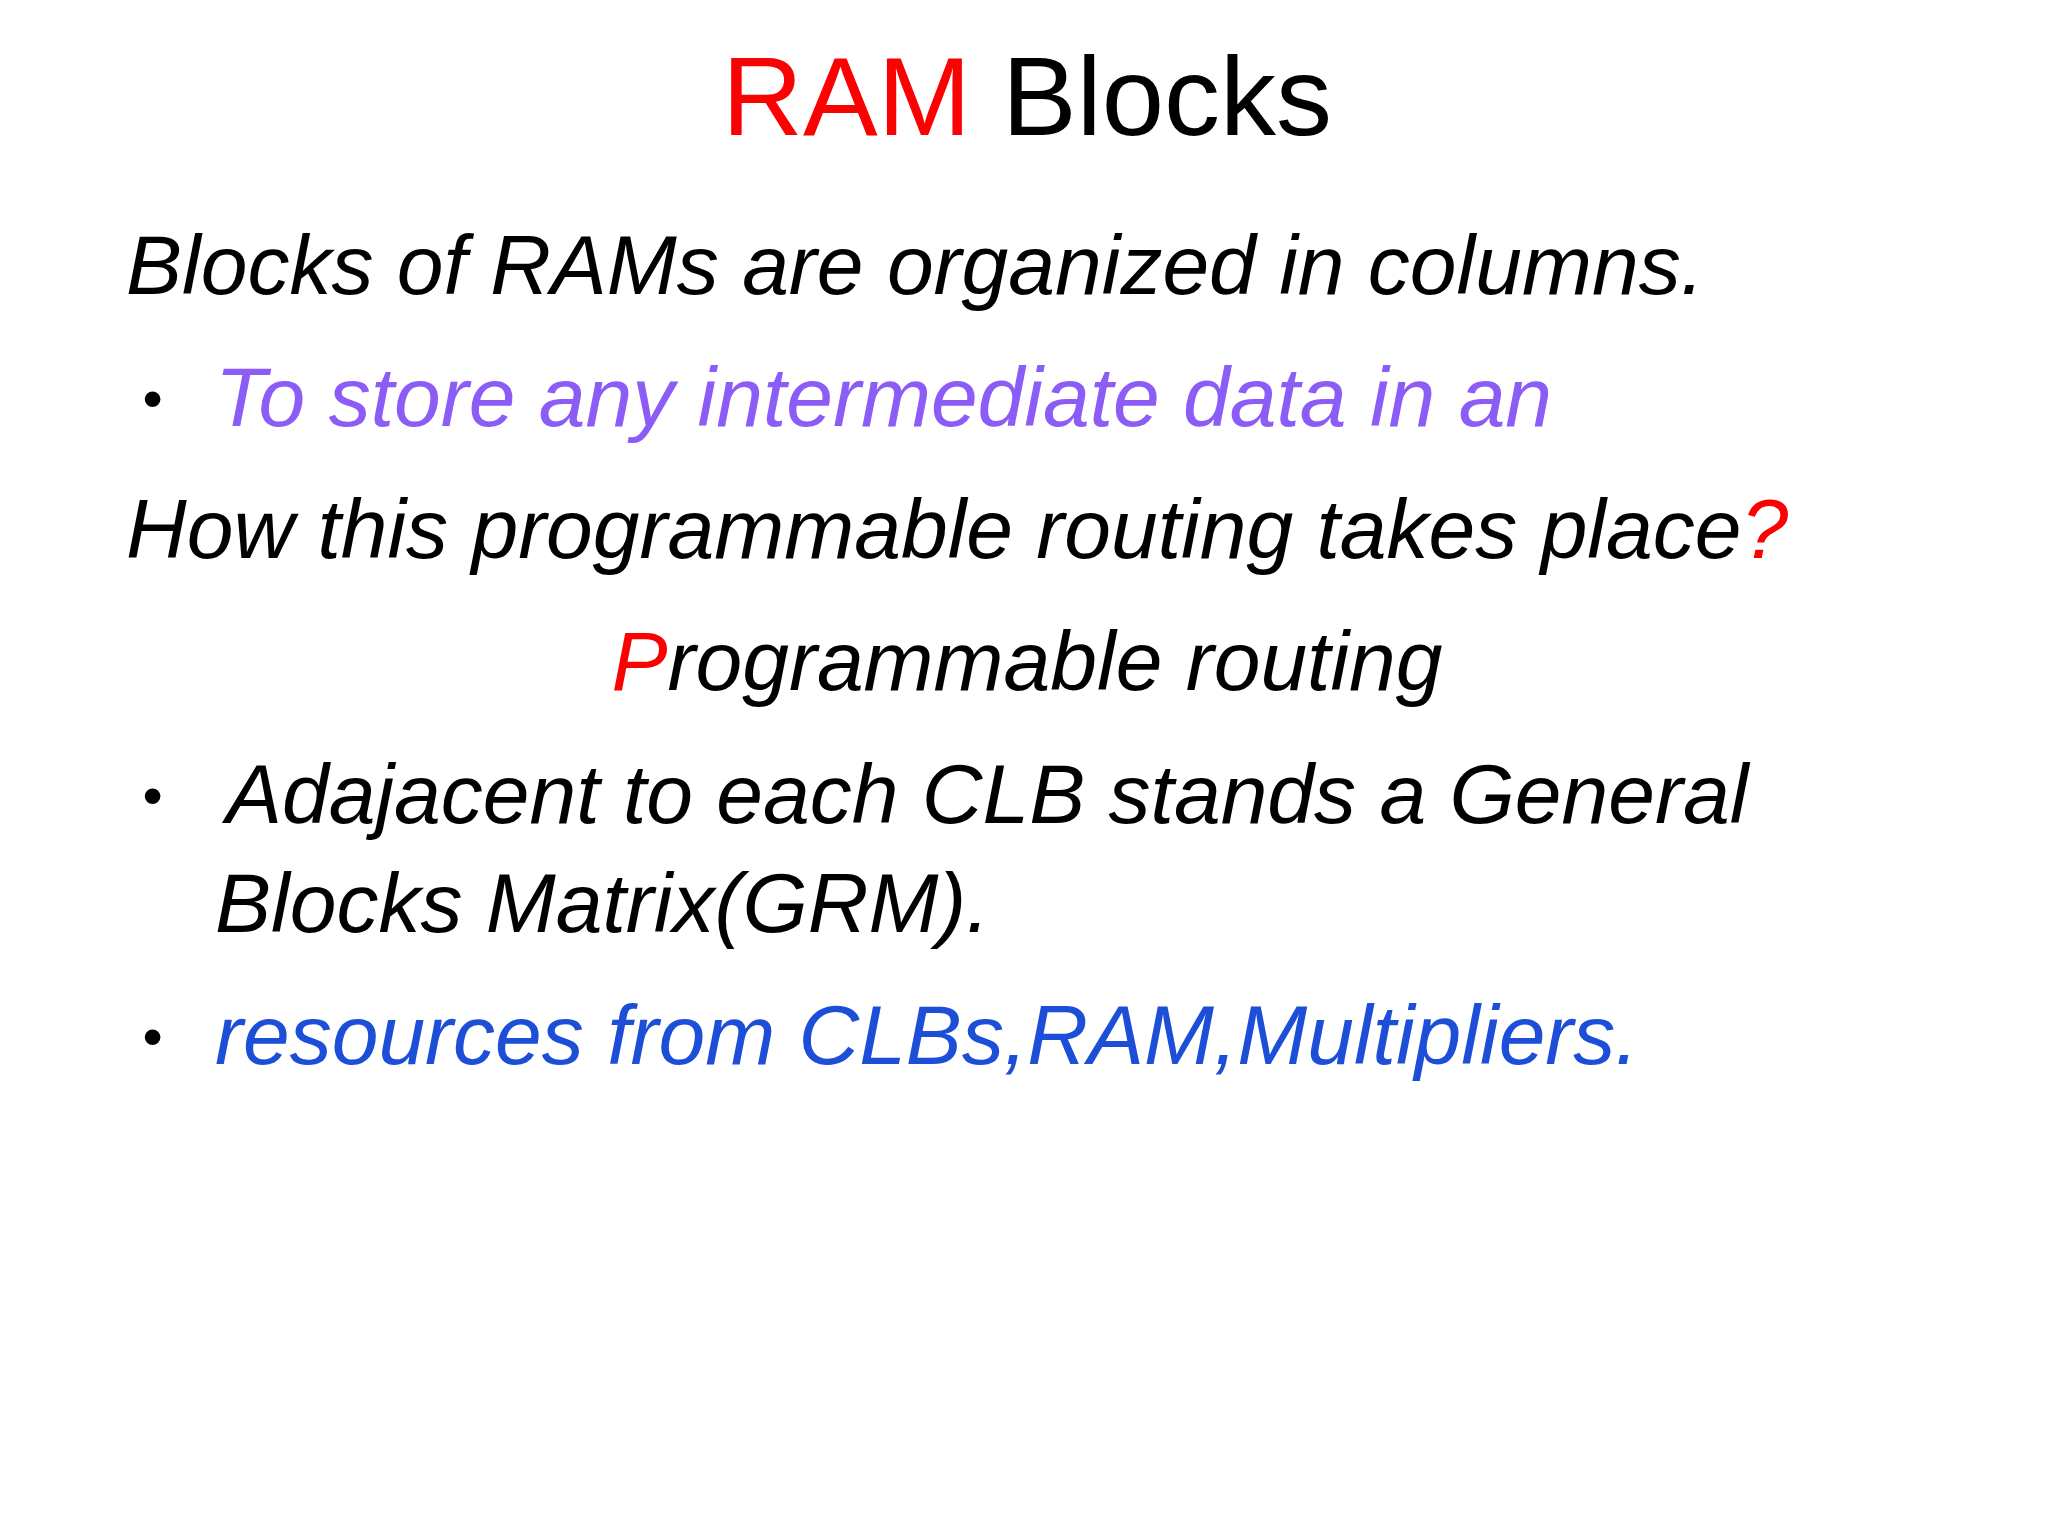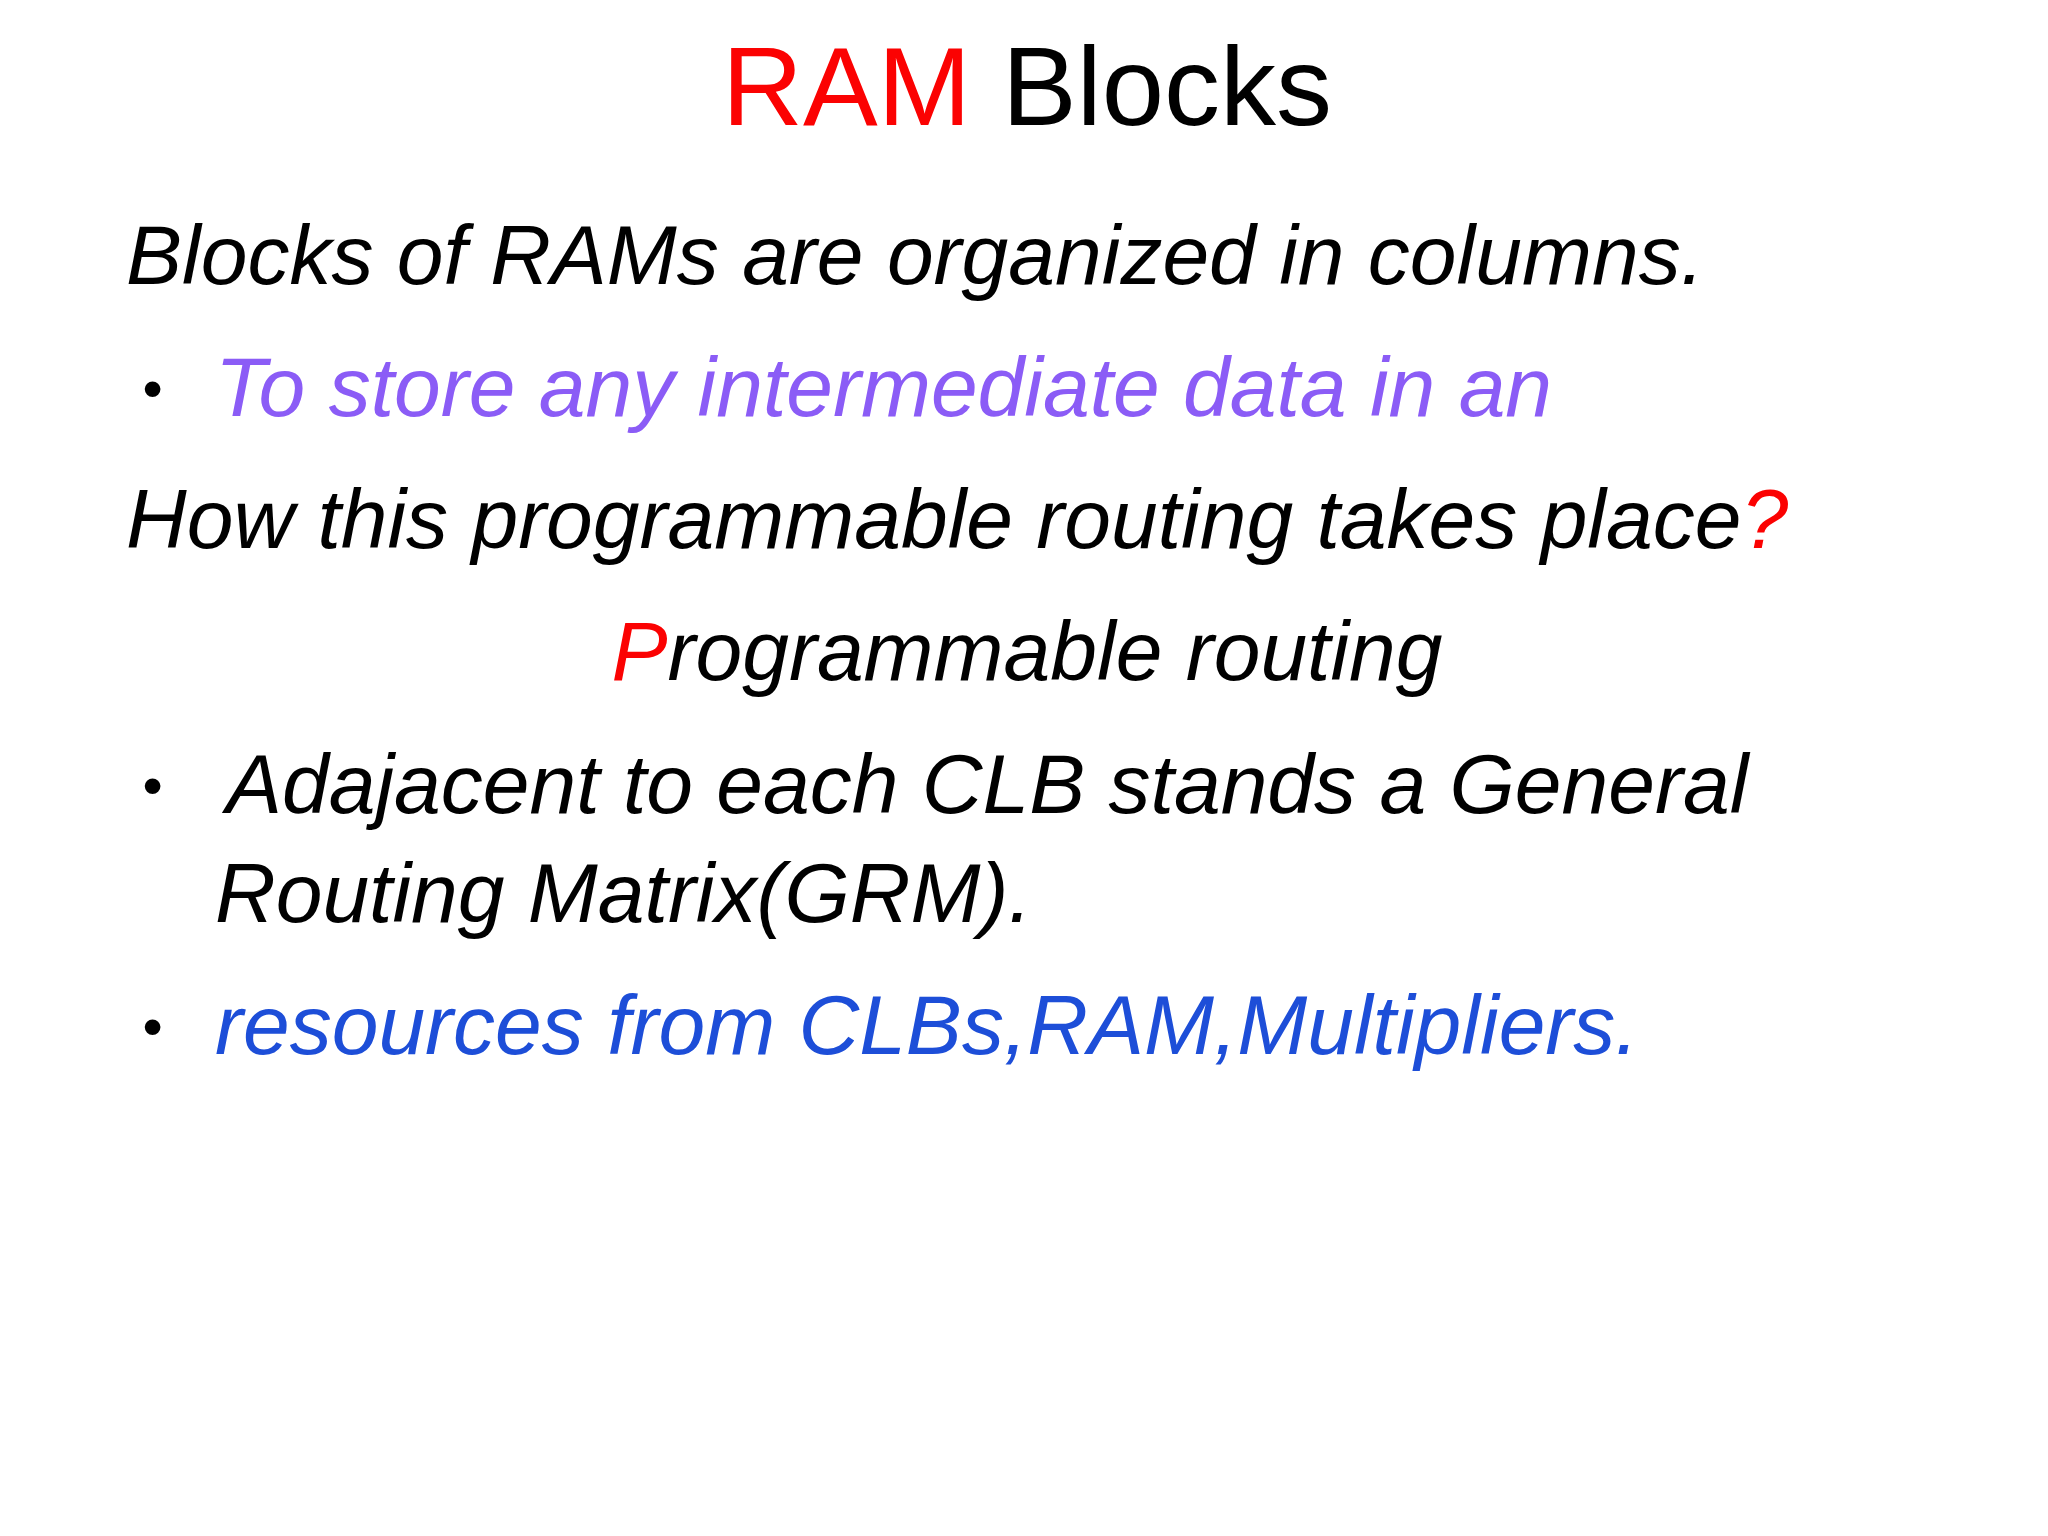--- a/index.html
+++ b/index.html
@@ -9,21 +9,21 @@
   body {
     width: 2048px;
     height: 1536px;
     overflow: hidden;
     font-family: "Liberation Sans", sans-serif;
   }
   .slide {
     box-sizing: border-box;
     width: 2048px;
     height: 1536px;
-    padding: 20px 120px 0 126px;
+    padding: 30px 120px 0 126px;
     background: #ffffff;
   }
   .title {
     margin: 0 0 47px 0;
     font-size: 112px;
     line-height: 1.2;
     font-weight: 400;
     text-align: center;
     white-space: nowrap;
   }
@@ -76,21 +76,21 @@
       <div class="block">
         <div class="line"><span style="color: rgb(0, 0, 0);">How this programmable routing takes place</span><span style="color: rgb(251, 2, 2);">?</span></div>
       </div>
       <div class="block center">
         <div class="line"><span style="color: rgb(251, 2, 2);">P</span><span style="color: rgb(0, 0, 0);">rogrammable routing</span></div>
       </div>
       <div class="block bullet-block">
         <span class="bullet-glyph">•</span>
         <div class="bullet-lines">
           <div class="line"><span style="color: rgb(0, 0, 0); margin-left: 11px;">Adajacent to each CLB stands a General</span></div>
-          <div class="line"><span style="color: rgb(0, 0, 0);">Routing Matrix(GRM).</span></div>
+          <div class="line"><span style="color: rgb(0, 0, 0);">Blocks Matrix(GRM).</span></div>
         </div>
       </div>
       <div class="block bullet-block">
         <span class="bullet-glyph">•</span>
         <div class="bullet-lines">
           <div class="line"><span style="color: #1d4ed8;">resources from CLBs,RAM,Multipliers.</span></div>
         </div>
       </div>
     </div>
 </div>

